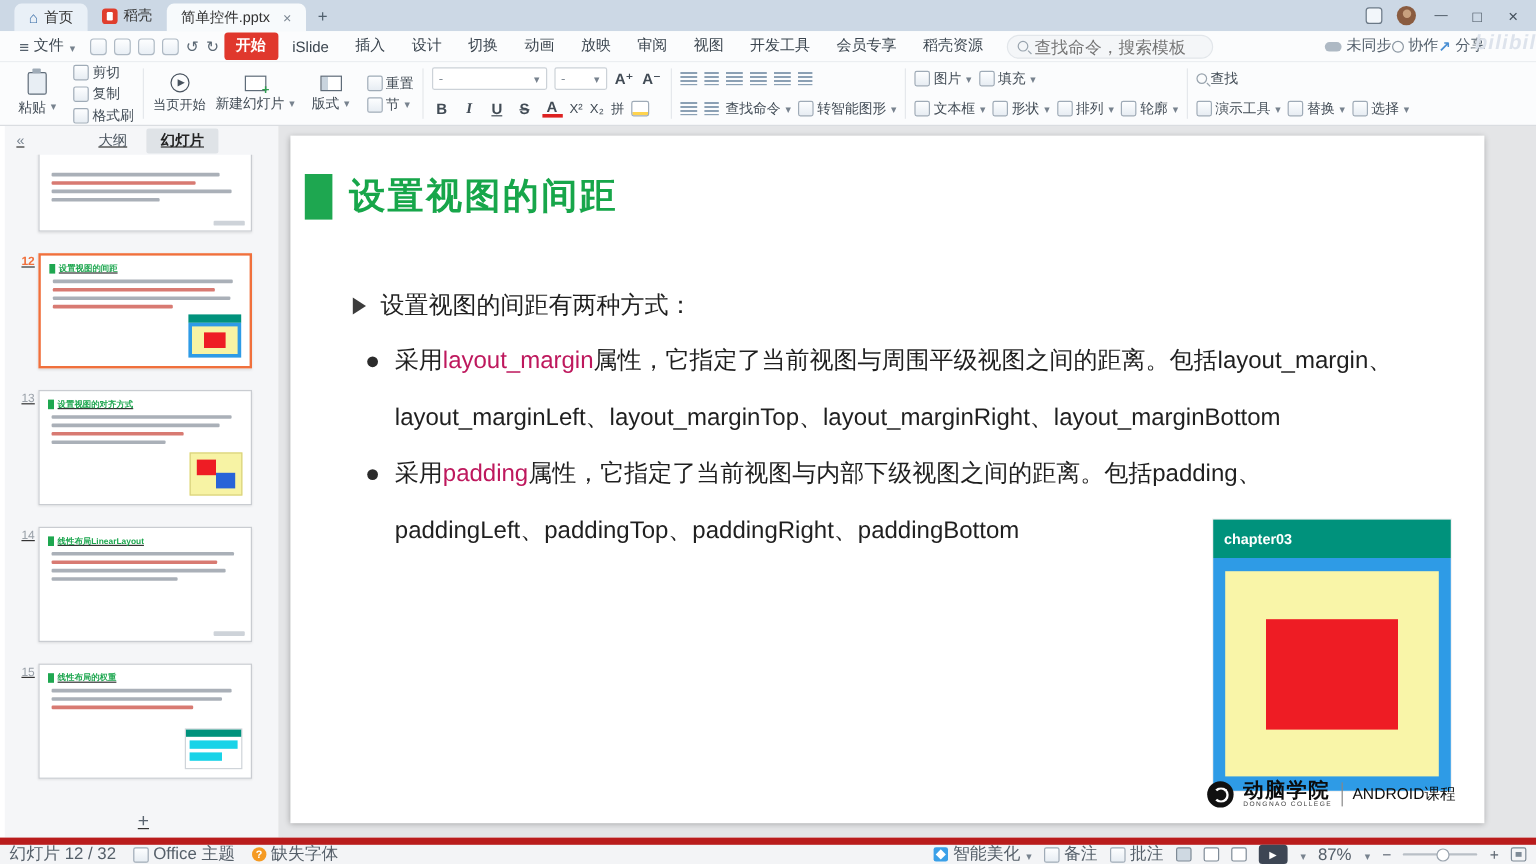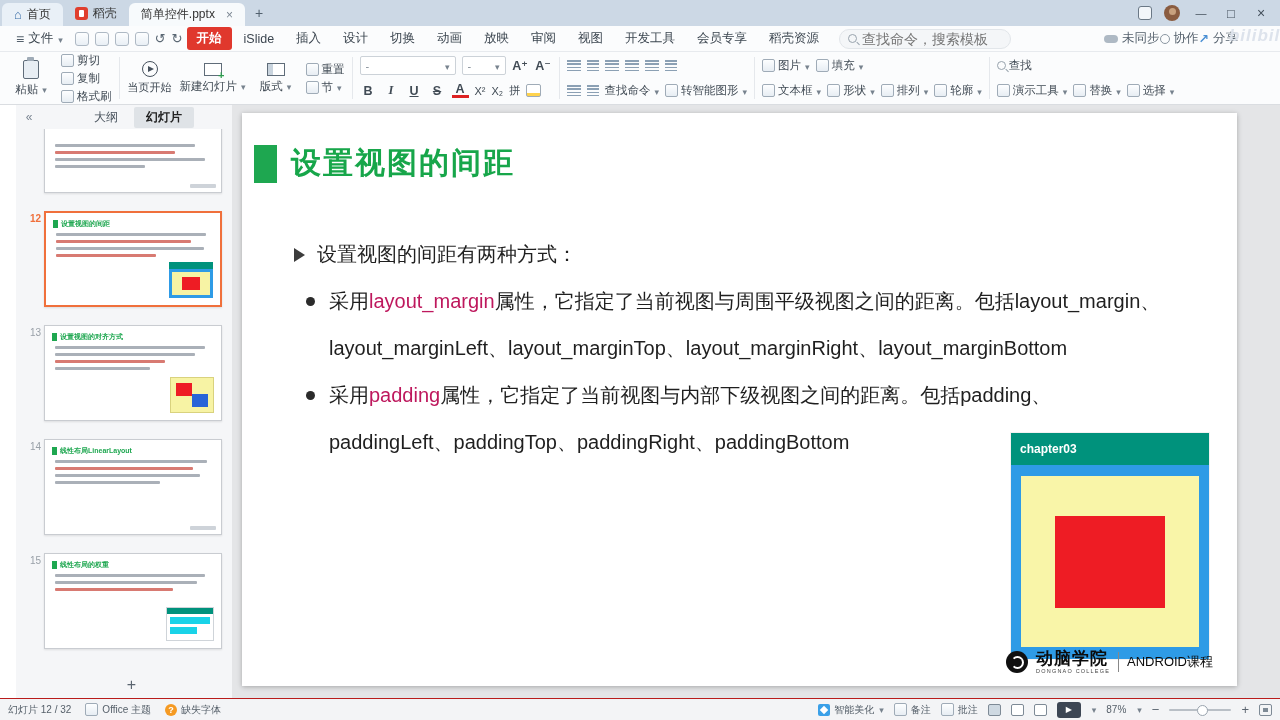--- a/index.html
+++ b/index.html
@@ -3,21 +3,21 @@
 <meta charset="utf-8">
 <style>
   * { box-sizing: border-box; margin: 0; padding: 0; }
   html,body { width:1280px; height:720px; }
   body { font-family: "Liberation Sans", "DejaVu Sans", sans-serif; font-size:12px; color:#333; }
   .root { position:relative; width:1280px; height:720px; background:#fff; overflow:hidden; }
 
   
   .titlebar { position:absolute; top:0; left:0; right:0; height:26px; background:#ccd8e5; display:flex; align-items:stretch; }
   .tb-tab { display:flex; align-items:center; gap:5px; padding:0 12px; font-size:12px; color:#333; cursor:default; }
-  .tb-tab.home { background:#e9f0f7; border-radius:6px 6px 0 0; margin-left:2px; margin-top:3px; }
+  .tb-tab.home { background:#e9f0f7; border-radius:6px 6px 0 0; margin-left:12px; margin-top:3px; }
   .tb-tab.doc { background:#f7fafc; border-radius:6px 6px 0 0; margin-top:3px; }
   .home-ic::after { content:"⌂"; color:#3a6ea8; font-size:13px; }
   .rice-ic { width:13px; height:13px; background:#e03e2d; border-radius:3px; display:inline-block; position:relative; }
   .rice-ic::after { content:""; position:absolute; left:4px; top:3px; width:5px; height:7px; background:#fff; border-radius:1px; }
   .xbtn { margin-left:6px; color:#7c8793; font-size:12px; }
   .xbtn::after { content:"×"; }
   .tb-add { display:flex; align-items:center; padding:0 10px; color:#51606e; font-size:14px; }
   .tb-add span::after { content:"+"; }
   .tb-right { margin-left:auto; display:flex; align-items:center; gap:12px; padding-right:10px; }
   .appsq { width:14px; height:14px; border:1px solid #6a7886; border-radius:3px; background:#f2f6fa; display:inline-block; }
@@ -71,21 +71,21 @@
   .it { font-style:italic; font-family:"Liberation Serif", serif; }
   .un { text-decoration:underline; }
   .st { text-decoration:line-through; }
   .fc { border-bottom:3px solid #d22; line-height:11px; }
   .hlpen { width:15px; height:13px; border:1px solid #9fabb7; border-radius:2px; background:linear-gradient(#fff 8px, #ffd34d 8px); }
   .al { width:14px; height:11px; background:repeating-linear-gradient(#8ba0b4 0 1.6px, transparent 1.6px 3.4px); }
   .al.c { width:12px; }
   .smalllbl { font-size:11px; }
 
   
-  .sidebar { position:absolute; left:16px; top:105px; width:232px; bottom:22px; background:#f5f6f8; border-right:1px solid #d8dbde; display:flex; flex-direction:column; }
+  .sidebar { position:absolute; left:4px; top:105px; width:232px; bottom:22px; background:#f5f6f8; border-right:1px solid #d8dbde; display:flex; flex-direction:column;text-decoration:underline; }
   .side-top { height:24px; display:flex; align-items:center; font-size:12px; color:#4a545e; flex:none; }
   .collapse { width:26px; text-align:center; color:#7b8692; }
   .collapse::after { content:"«"; }
   .stabs { display:flex; gap:4px; margin-left:40px; }
   .stab { padding:2px 12px; border-radius:2px; }
   .stab.active { background:#dfe3e7; font-weight:bold; color:#222; }
   .thumbs { flex:1; overflow:hidden; padding-top:6px; }
   .thumb-row { display:flex; gap:3px; margin:0 0 18px 8px; }
   .tnum { width:17px; font-size:10px; color:#99a0a8; text-align:right; padding-top:2px; flex:none; }
   .tnum.sel { color:#f0703c; font-weight:bold; }
@@ -134,21 +134,21 @@
   .sl-logo { position:absolute; right:24px; bottom:12px; display:flex; align-items:center; gap:8px; }
   .logo-circle { width:22px; height:22px; border-radius:50%; background:#101010; position:relative; flex:none; }
   .logo-circle::after { content:""; position:absolute; left:5px; top:5px; width:9px; height:9px; border:2px solid #fff; border-radius:50%; border-left-color:transparent; }
   .logo-col { display:flex; flex-direction:column; line-height:1; }
   .logo-name { font-size:17px; font-weight:bold; color:#0c0c0c; letter-spacing:1px; }
   .logo-sub { font-size:5.5px; color:#444; letter-spacing:1.2px; margin-top:2px; }
   .logo-div { width:1px; height:20px; background:#888; }
   .logo-course { font-size:13px; color:#0c0c0c; }
 
   
-  .statusbar { position:absolute; left:0; right:0; bottom:0; height:22px; background:#f3f4f6; border-top:1px solid #b91c1c; display:flex; align-items:center; font-size:10px; color:#555f69; padding:0 8px; gap:14px; }
+  .statusbar { position:absolute; left:0; right:0; bottom:0; height:22px; background:#f3f4f6; border-top:6px solid #b91c1c; display:flex; align-items:center; font-size:14px; color:#555f69; padding:0 8px; gap:14px; }
   .sb-item { display:flex; align-items:center; gap:4px; white-space:nowrap; }
   .qic { width:12px; height:12px; border-radius:50%; background:#f59a23; color:#fff; font-size:9px; display:flex; align-items:center; justify-content:center; font-weight:bold; }
   .qic::after { content:"?"; }
   .sb-right { margin-left:auto; display:flex; align-items:center; gap:10px; }
   .magic { width:12px; height:12px; background:#3aa0e8; border-radius:2px; position:relative; }
   .magic::after { content:""; position:absolute; left:3px; top:3px; width:6px; height:6px; background:#fff; transform:rotate(45deg); }
   .vic { width:13px; height:12px; border:1px solid #7e8a96; border-radius:2px; background:#fff; display:inline-block; }
   .vic.on { background:#cfd9e2; }
   .playbtn { width:24px; height:16px; background:#3d4654; border-radius:3px; color:#fff; display:flex; align-items:center; justify-content:center; font-size:8px; }
   .playbtn::after { content:"▶"; }

